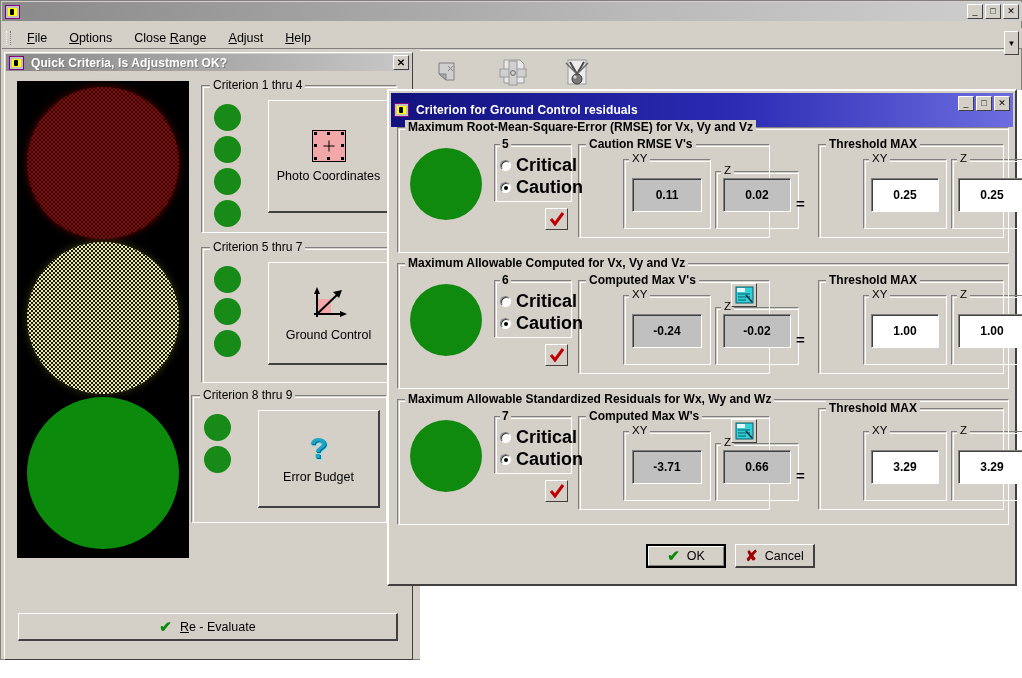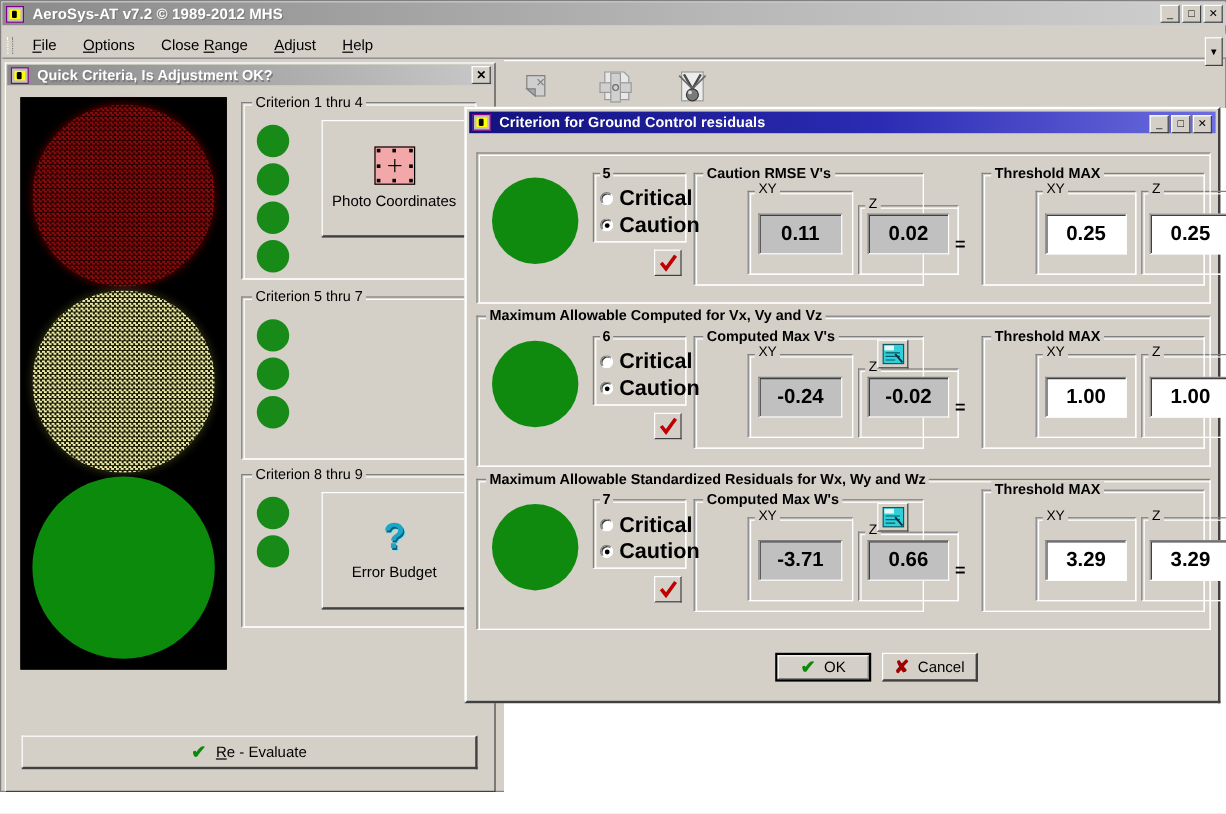--- a/index.html
+++ b/index.html
@@ -105,21 +105,21 @@
      display:flex;align-items:center;justify-content:center;gap:8px;font-size:12.5px;box-sizing:border-box;}
   .statusbar{position:absolute;left:3px;top:620px;width:407px;height:23px;background:#d4d0c8;
      border:1px solid #808080;border-right-color:#fff;border-bottom-color:#fff;
      display:flex;align-items:center;padding-left:5px;font-size:12px;box-sizing:border-box;}
   .grip{position:absolute;right:2px;bottom:1px;width:13px;height:13px;}
 
   
   .dlg{position:absolute;left:386px;top:88px;width:630px;height:497px;background:#d4d0c8;
        border-top:2px solid #ffffff;border-left:2px solid #ffffff;
        border-right:2px solid #404040;border-bottom:2px solid #404040;box-sizing:border-box;}
-  .dlg-title{position:absolute;left:2px;top:2px;width:622px;height:18px;
+  .dlg-title{position:absolute;left:2px;top:2px;width:622px;height:34px;
        background:linear-gradient(to right,#12127e,#2b2bb4 55%,#6d6de0);display:flex;align-items:center;}
   .dlg-title .title-txt{text-shadow:none;font-size:12px;}
   .dlg-btns{position:absolute;right:3px;top:3px;display:flex;gap:2px;}
 
   .sect{position:absolute;left:8px;width:612px;border:1px solid #808080;border-right-color:#ffffff;border-bottom-color:#ffffff;box-sizing:border-box;}
   .sect::after{content:"";position:absolute;left:1px;top:1px;right:-1px;bottom:-1px;border:1px solid #ffffff;
        border-top-color:#ffffff;border-left-color:#ffffff;pointer-events:none;}
   .sect > .slabel{position:absolute;top:-8px;left:7px;background:#d4d0c8;padding:0 3px;font-size:12px;font-weight:bold;z-index:4;}
 
   .bigcircle{position:absolute;width:72px;height:72px;border-radius:50%;background:#0f8a0f;left:12px;top:20px;}
@@ -141,21 +141,21 @@
   .compgrp{position:absolute;left:180px;top:16px;width:192px;
      border:1px solid #808080;border-right-color:#ffffff;border-bottom-color:#ffffff;box-sizing:border-box;}
   .compgrp::after{content:"";position:absolute;left:1px;top:1px;right:-1px;bottom:-1px;border:1px solid #ffffff;pointer-events:none;}
   .compgrp > .clabel{position:absolute;top:-8px;left:7px;background:#d4d0c8;padding:0 3px;font-size:12px;font-weight:bold;z-index:4;}
 
   .fieldgrp{position:absolute;border:1px solid #808080;border-right-color:#ffffff;border-bottom-color:#ffffff;box-sizing:border-box;margin-left:36px;}
   .fieldgrp::after{content:"";position:absolute;left:1px;top:1px;right:-1px;bottom:-1px;border:1px solid #ffffff;pointer-events:none;}
   .fieldgrp > .flabel{position:absolute;top:-8px;left:5px;background:#d4d0c8;padding:0 3px;font-size:11.5px;z-index:4;}
 
   .val{position:absolute;display:flex;align-items:center;justify-content:center;
-     font-size:17px;font-weight:bold;box-sizing:border-box;z-index:3;}
+     font-size:12px;font-weight:bold;box-sizing:border-box;z-index:3;}
   .val.ro{background:#c0c0c0;border:1px solid #808080;border-right-color:#ffffff;border-bottom-color:#ffffff;
      box-shadow:inset 1px 1px 0 #404040;}
   .val.rw{background:#ffffff;border:1px solid #808080;border-right-color:#ffffff;border-bottom-color:#ffffff;
      box-shadow:inset 1px 1px 0 #404040;}
 
   .lte{position:absolute;font-size:15px;font-weight:bold;letter-spacing:1px;}
 
   .threshgrp{position:absolute;border:1px solid #808080;border-right-color:#ffffff;border-bottom-color:#ffffff;box-sizing:border-box;}
   .threshgrp::after{content:"";position:absolute;left:1px;top:1px;right:-1px;bottom:-1px;border:1px solid #ffffff;pointer-events:none;}
   .threshgrp > .tlabel{position:absolute;top:-8px;left:7px;background:#d4d0c8;padding:0 3px;font-size:12px;font-weight:bold;z-index:4;}
@@ -175,21 +175,20 @@
 </style>
 </head>
 <body>
 
 <div class="app">
 
   <div class="mainwin">
 
     <div class="titlebar">
       <div class="title-ico"></div>
-      <div class="title-txt">AeroSys-AT  v7.2 © 1989-2012 MHS</div>
       <div class="winbtns">
         <div class="wbtn">_</div>
         <div class="wbtn">□</div>
         <div class="wbtn">✕</div>
       </div>
     </div>
 
     <div class="menubar">
       <div class="gripper"></div>
       <div class="menuitem"><u>F</u><span>ile</span></div>
@@ -244,44 +243,58 @@
           <div class="lamp yel"></div>
           <div class="lamp grn"></div>
         </div>
 
         <div class="gbox critbox" style="left:194px;top:12px;width:196px;height:148px">
           <div class="glabel">Criterion 1 thru 4</div>
           <div class="dot" style="top:18px"></div>
           <div class="dot" style="top:50px"></div>
           <div class="dot" style="top:82px"></div>
           <div class="dot" style="top:114px"></div>
-          <div class="bigbtn" style="left:66px;top:14px;width:122px;height:98px">
+          <div class="bigbtn" style="left:66px;top:14px;width:122px;height:113px">
             <div class="ico-photo">
               <div class="cross"></div>
               <i style="left:1px;top:1px"></i>
                 <i style="right:1px;top:1px"></i>
               <i style="left:1px;bottom:1px"></i>
                 <i style="right:1px;bottom:1px"></i>
               <i style="left:50%;top:1px;margin-left:-1.5px"></i>
                 <i style="left:50%;bottom:1px;margin-left:-1.5px"></i>
               <i style="left:1px;top:50%;margin-top:-1.5px"></i>
                 <i style="right:1px;top:50%;margin-top:-1.5px"></i>
             </div>
             <span>Photo Coordinates</span>
           </div>
         </div>
 
         <div class="gbox critbox" style="left:194px;top:174px;width:196px;height:136px">
           <div class="glabel">Criterion 5 thru 7</div>
           <div class="dot" style="top:18px"></div>
           <div class="dot" style="top:50px"></div>
           <div class="dot" style="top:82px"></div>
-        </div>
-
-        <div class="gbox critbox" style="left:194px;top:322px;width:196px;height:128px">
+          <div class="bigbtn" style="left:66px;top:14px;width:122px;height:103px">
+            <div class="ico-gc">
+              <svg width="40" height="36" viewBox="0 0 40 36">
+                <polygon points="8,28 22,28 22,14 8,14" fill="#f2a8a8"></polygon>
+                <path d="M8 32 L8 5" stroke="#000" stroke-width="2"></path>
+                <polygon points="8,2 5,9 11,9" fill="#000"></polygon>
+                <path d="M5 29 L34 29" stroke="#000" stroke-width="2"></path>
+                <polygon points="38,29 31,26 31,32" fill="#000"></polygon>
+                <path d="M7 30 L29 9" stroke="#000" stroke-width="2"></path>
+                <polygon points="33,5 24,7 30,13" fill="#000"></polygon>
+              </svg>
+            </div>
+            <span>Ground Control</span>
+          </div>
+        </div>
+
+        <div class="gbox critbox" style="left:184px;top:322px;width:196px;height:128px">
           <div class="glabel">Criterion 8 thru 9</div>
           <div class="dot" style="top:18px"></div>
           <div class="dot" style="top:50px"></div>
           <div class="bigbtn" style="left:66px;top:14px;width:122px;height:98px">
             <div class="ico-q">?</div>
             <span>Error Budget</span>
           </div>
         </div>
       </div>
 
@@ -297,20 +310,21 @@
         <div class="title-ico"></div>
         <div class="title-txt">Criterion for Ground Control residuals</div>
         <div class="dlg-btns">
           <div class="wbtn">_</div>
           <div class="wbtn">□</div>
           <div class="wbtn">✕</div>
         </div>
       </div>
 
       <div class="sect" style="top:36px;height:126px">
+        <div class="slabel">Maximum Root-Mean-Square-Error (RMSE) for  Vx, Vy and Vz</div>
         <div class="bigcircle"></div>
 
         <div class="radiogrp">
           <div class="rlabel">5</div>
           <div class="radiorow" style="top:10px">
             <span class="rbtn"></span>
             <span>Critical</span>
           </div>
           <div class="radiorow" style="top:32px">
             <span class="rbtn on"></span>

